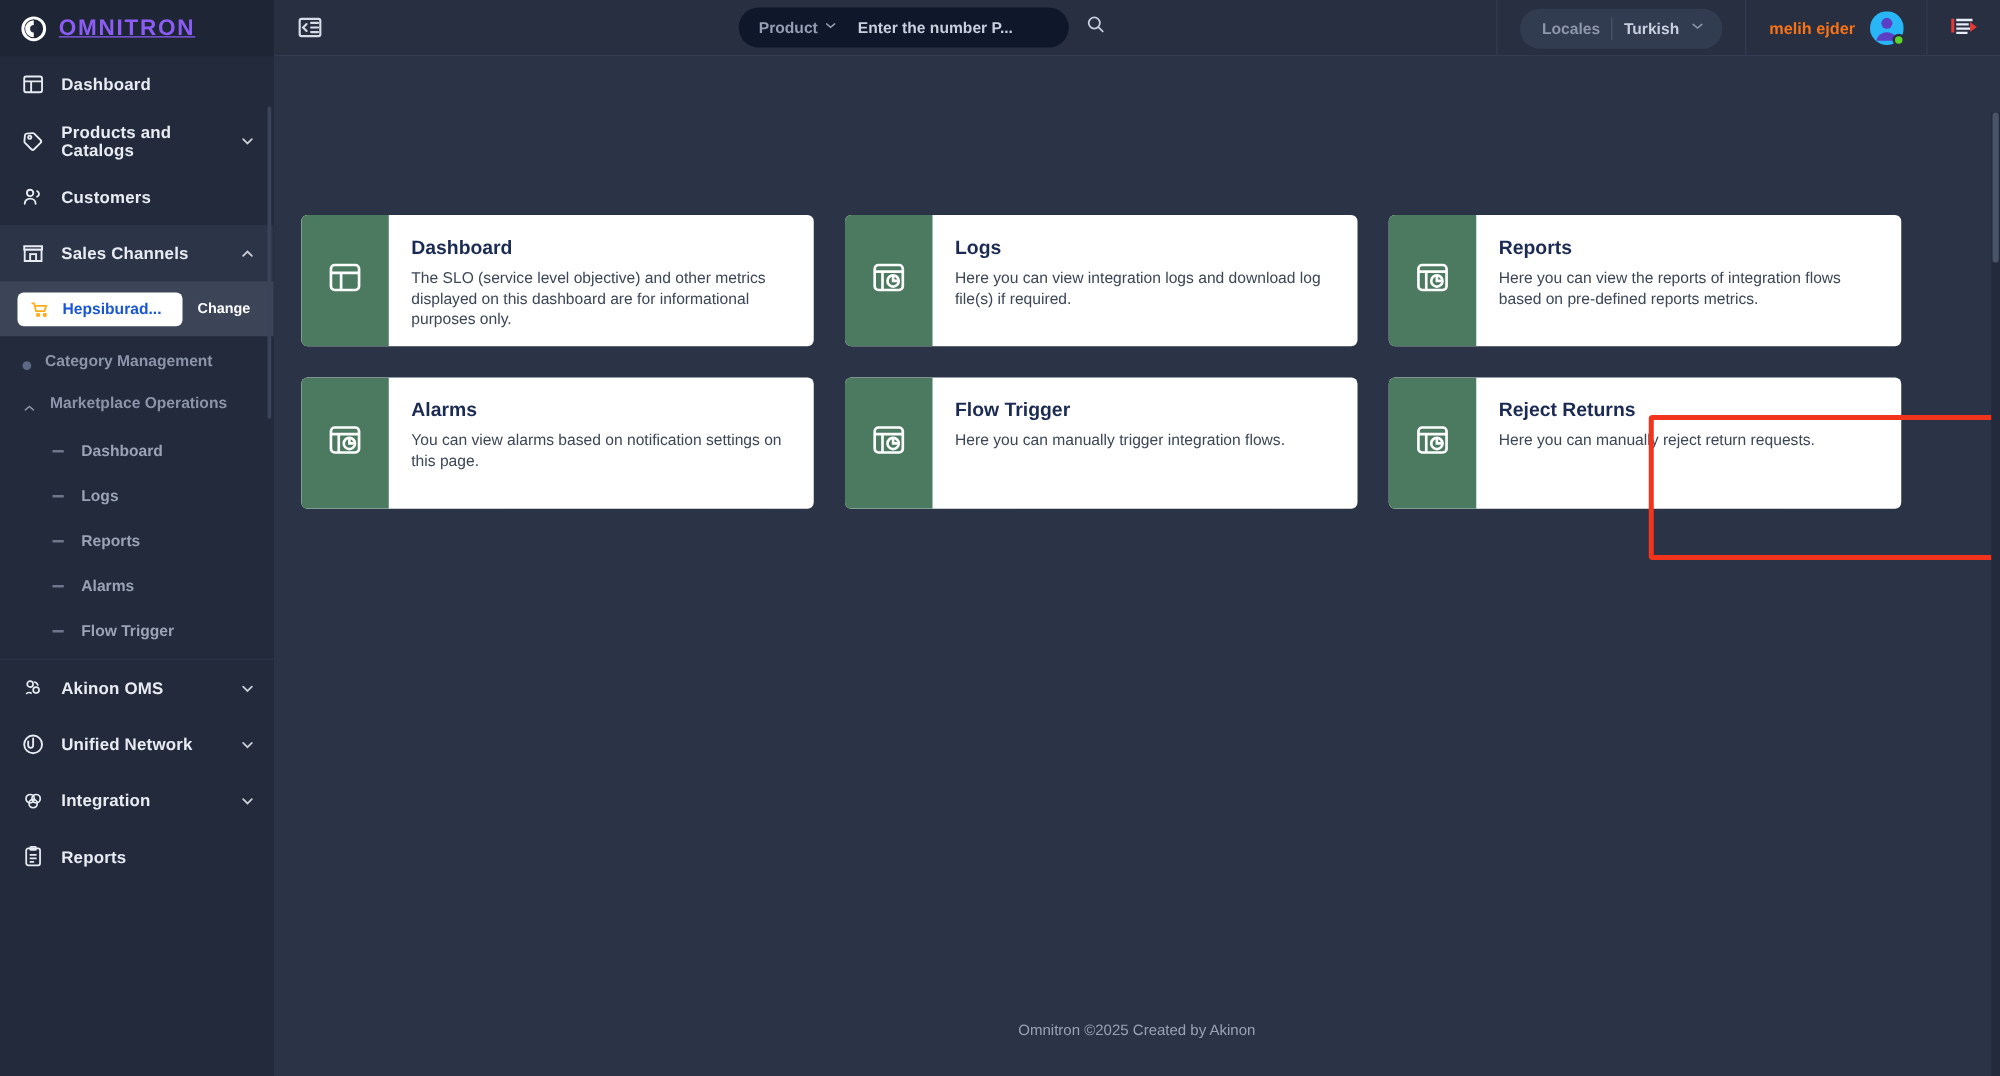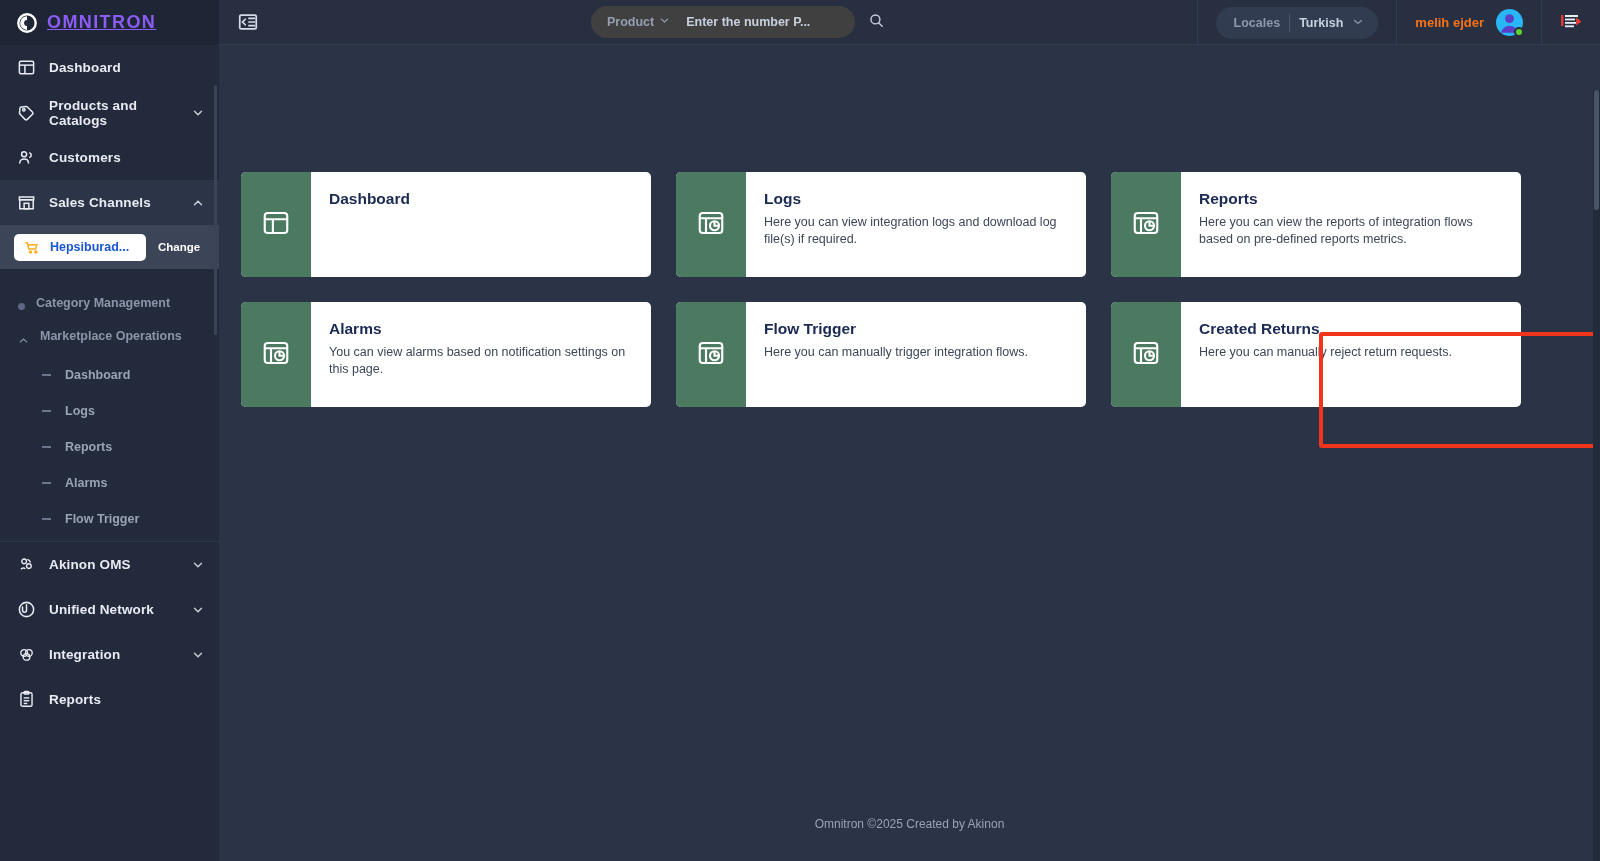--- a/index.html
+++ b/index.html
@@ -51,21 +51,21 @@
     background: #ffffff; border-radius: 5px;
     height: 27px; flex: 1 1 auto;
     display: flex; align-items: center; gap: 9px;
     padding: 0 10px; cursor: pointer;
     max-width: 132px;
   }
   .cart-ico { width: 17px; height: 15px; flex: 0 0 17px; }
   .channel-name { color: #1956d4; font-size: 12.5px; font-weight: 700; white-space: nowrap; overflow:hidden; }
   .change-btn { color: #fff; font-size: 11.5px; font-weight: 700; cursor: pointer; padding-left: 4px; }
 
-  .sub-list { padding-top: 16px; }
+  .sub-list { padding-top: 2px; }
   .sub-item {
     display: flex; align-items: flex-start; gap: 11px;
     padding: 7px 14px 7px 18px; cursor: pointer;
     color: #8b94a8; font-size: 12.5px; font-weight: 600; line-height: 15px;
   }
   .sub-item .bullet {
     width: 7px; height: 7px; border-radius: 50%; background: #5d6884;
     flex: 0 0 7px; margin-top: 11px;
   }
   .sub-item .caret { width: 11px; flex: 0 0 11px; margin-top: 10px; }
@@ -84,21 +84,21 @@
   .main { flex: 1 1 auto; display: flex; flex-direction: column; position: relative; background: #2b3346; }
   .topbar {
     height: 45px; flex: 0 0 45px; background: #272f41;
     display: flex; align-items: center; position: relative;
     border-bottom: 1px solid #323b4f;
   }
   .collapse-btn { width: 22px; height: 22px; margin-left: 18px; cursor: pointer; }
   .search-wrap {
     position: absolute; left: 372px; top: 6px;
     width: 264px; height: 32px; border-radius: 16px;
-    background: #404040; display: flex; align-items: center;
+    background: #0f172a; display: flex; align-items: center;
     padding: 0 14px 0 16px; gap: 8px; cursor: text;
   }
   .search-cat { color: #959eb2; font-size: 12.5px; font-weight: 600; display:flex; align-items:center; gap:5px; }
   .sep-v { width: 1px; height: 18px; background: #4a5468; }
   .search-input {
     flex: 1 1 auto; background: transparent; border: 0; outline: 0;
     color: #c8cfdd; font-size: 12.5px; font-weight: 600;
     font-family: "Liberation Sans", sans-serif;
   }
   .search-input::placeholder { color: #c8cfdd; }
@@ -443,20 +443,21 @@
             <span>
               <svg viewBox="0 0 24 24" width="30" height="30" fill="none" stroke="#ffffff" stroke-width="1.7">
                 <rect x="3" y="4" width="18" height="16" rx="2.4"></rect>
                   <line x1="3" y1="9" x2="21" y2="9"></line>
                   <line x1="9.5" y1="9" x2="9.5" y2="20"></line>
               </svg>
             </span>
           </div>
           <div class="card-body">
             <div class="card-title">Dashboard</div>
+            <div class="card-desc">The SLO (service level objective) and other metrics displayed on this dashboard are for informational purposes only.</div>
           </div>
         </div>
 
         <div class="card">
           <div class="card-icon-pane">
             <span>
               <svg viewBox="0 0 24 24" width="30" height="30" fill="none" stroke="#ffffff" stroke-width="1.7">
                 <rect x="3" y="4" width="18" height="16" rx="2.4"></rect>
                   <line x1="3" y1="8.2" x2="21" y2="8.2"></line>
                   <line x1="8" y1="8.2" x2="8" y2="20"></line>
@@ -531,21 +532,21 @@
               <svg viewBox="0 0 24 24" width="30" height="30" fill="none" stroke="#ffffff" stroke-width="1.7">
                 <rect x="3" y="4" width="18" height="16" rx="2.4"></rect>
                   <line x1="3" y1="8.2" x2="21" y2="8.2"></line>
                   <line x1="8" y1="8.2" x2="8" y2="20"></line>
                 <circle cx="14.8" cy="14.2" r="3.6"></circle>
                   <path d="M14.8 11.6v2.6h2.2" stroke-linecap="round"></path>
               </svg>
             </span>
           </div>
           <div class="card-body">
-            <div class="card-title">Created Returns</div>
+            <div class="card-title">Reject Returns</div>
             <div class="card-desc">Here you can manually reject return requests.</div>
           </div>
         </div>
 
       </div>
 
       <div class="highlight-box"></div>
 
       <div class="footer">Omnitron ©2025 Created by Akinon</div>
 

